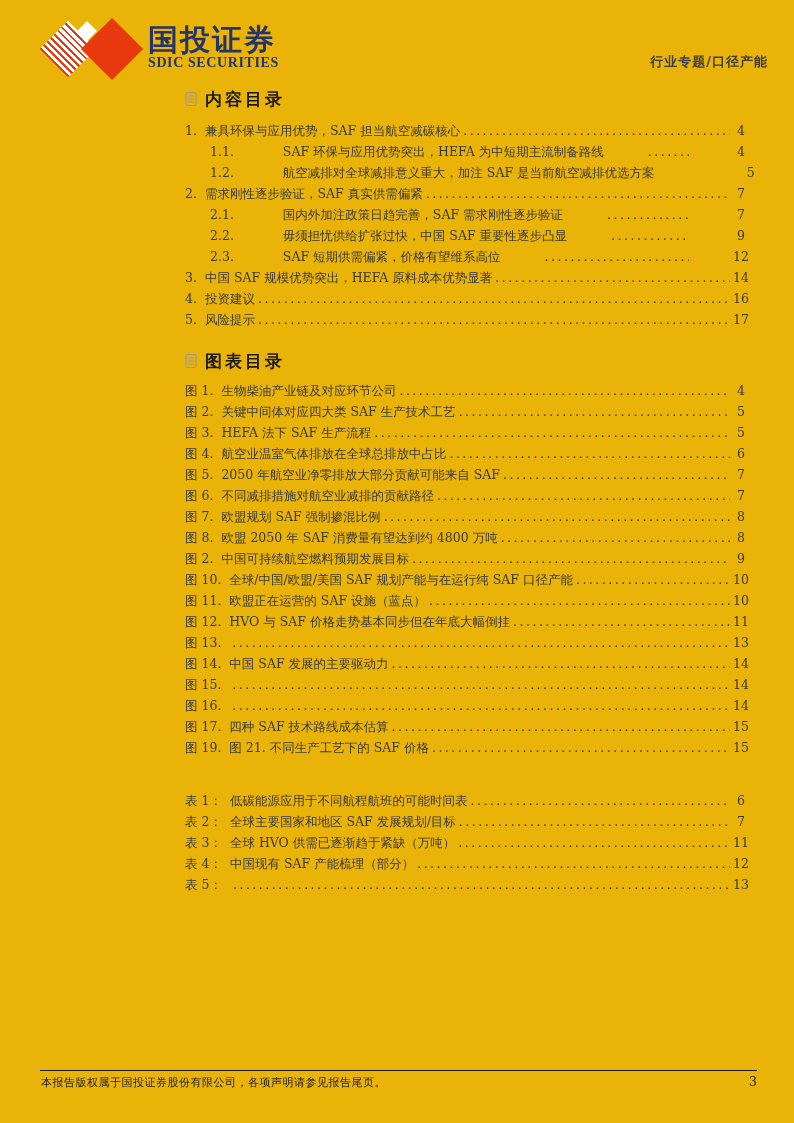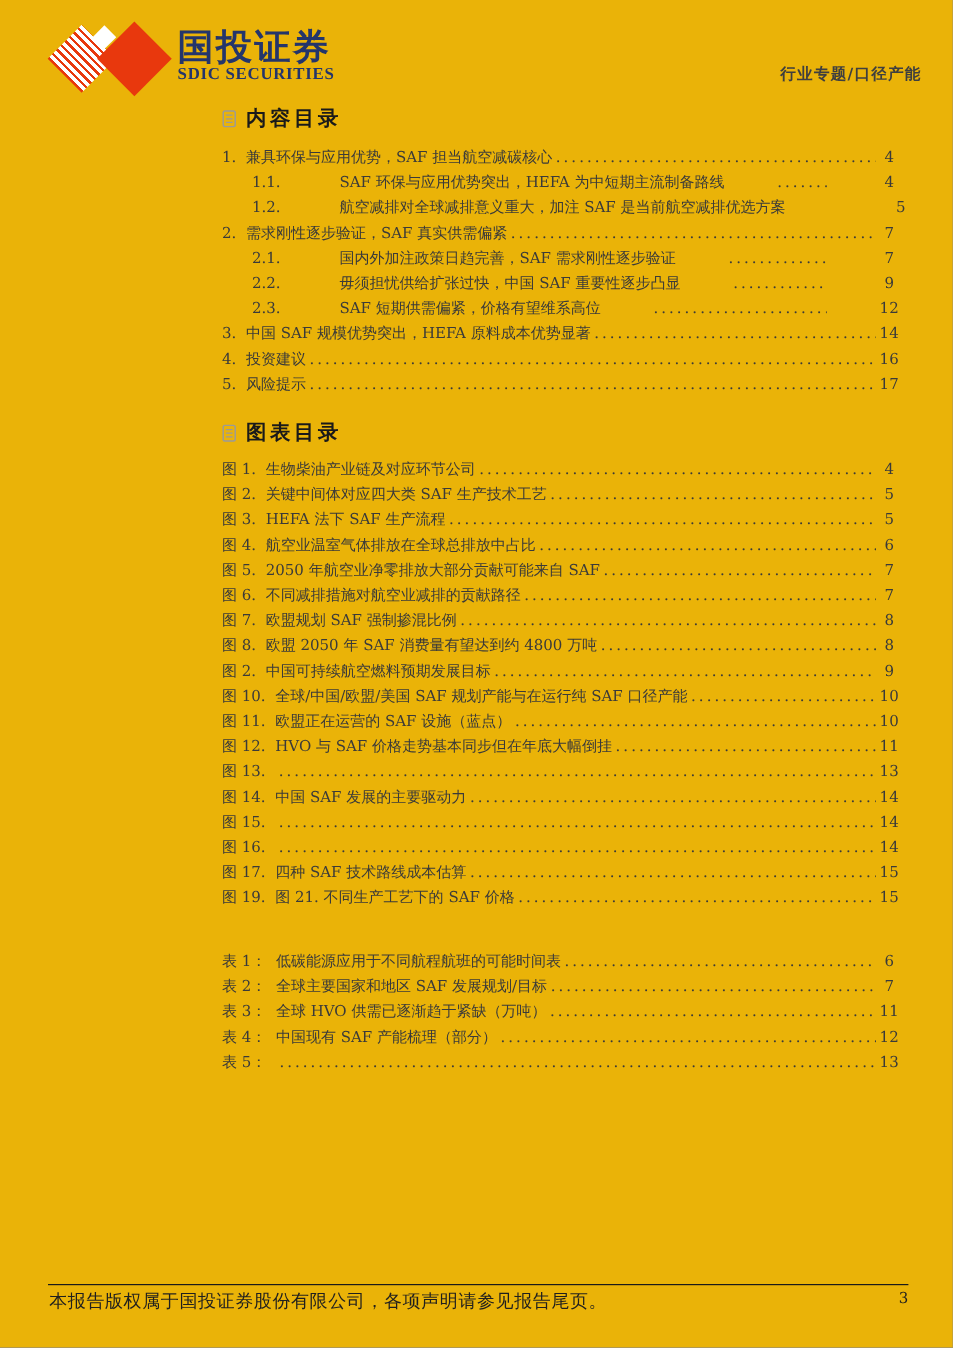--- a/index.html
+++ b/index.html
@@ -73,21 +73,21 @@
   }
   .toc-page { white-space:nowrap; min-width:12px; text-align:right; }
 
   
   .footer-line {
     position:absolute; left:40px; top:1070px; width:717px;
     border-top:1.6px solid #1a1a1a;
   }
   .footer-text {
     position:absolute; left:41px; top:1075px;
-    font-size:15px; color:#1f1f1f; letter-spacing:0.5px;
+    font-size:11px; color:#1f1f1f; letter-spacing:0.5px;
   }
   .footer-page {
     position:absolute; right:37px; top:1074px;
     font-size:12.5px; color:#1f1f1f;
   }
 </style>
 </head>
 <body>
 
 <div class="page">

